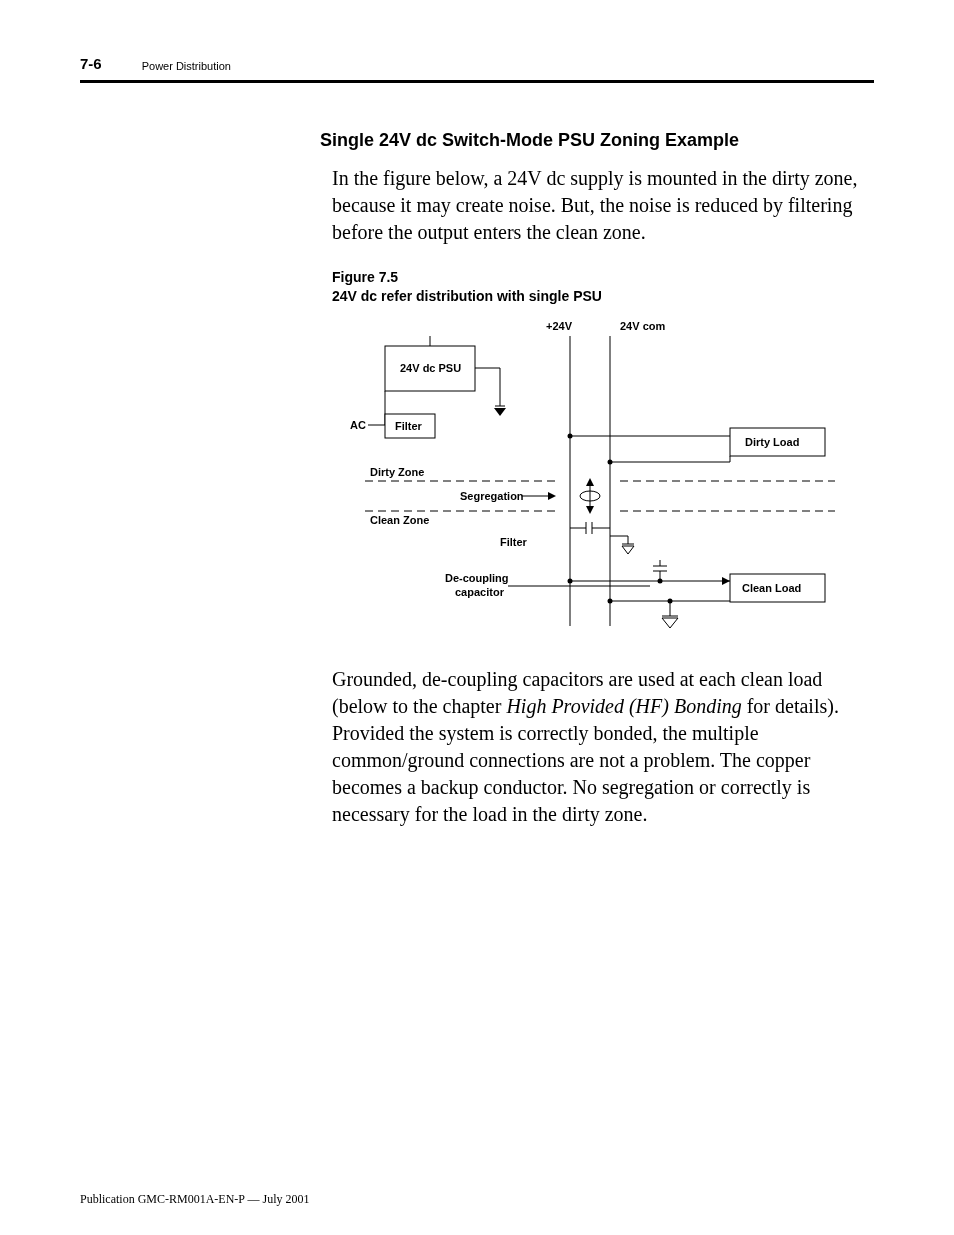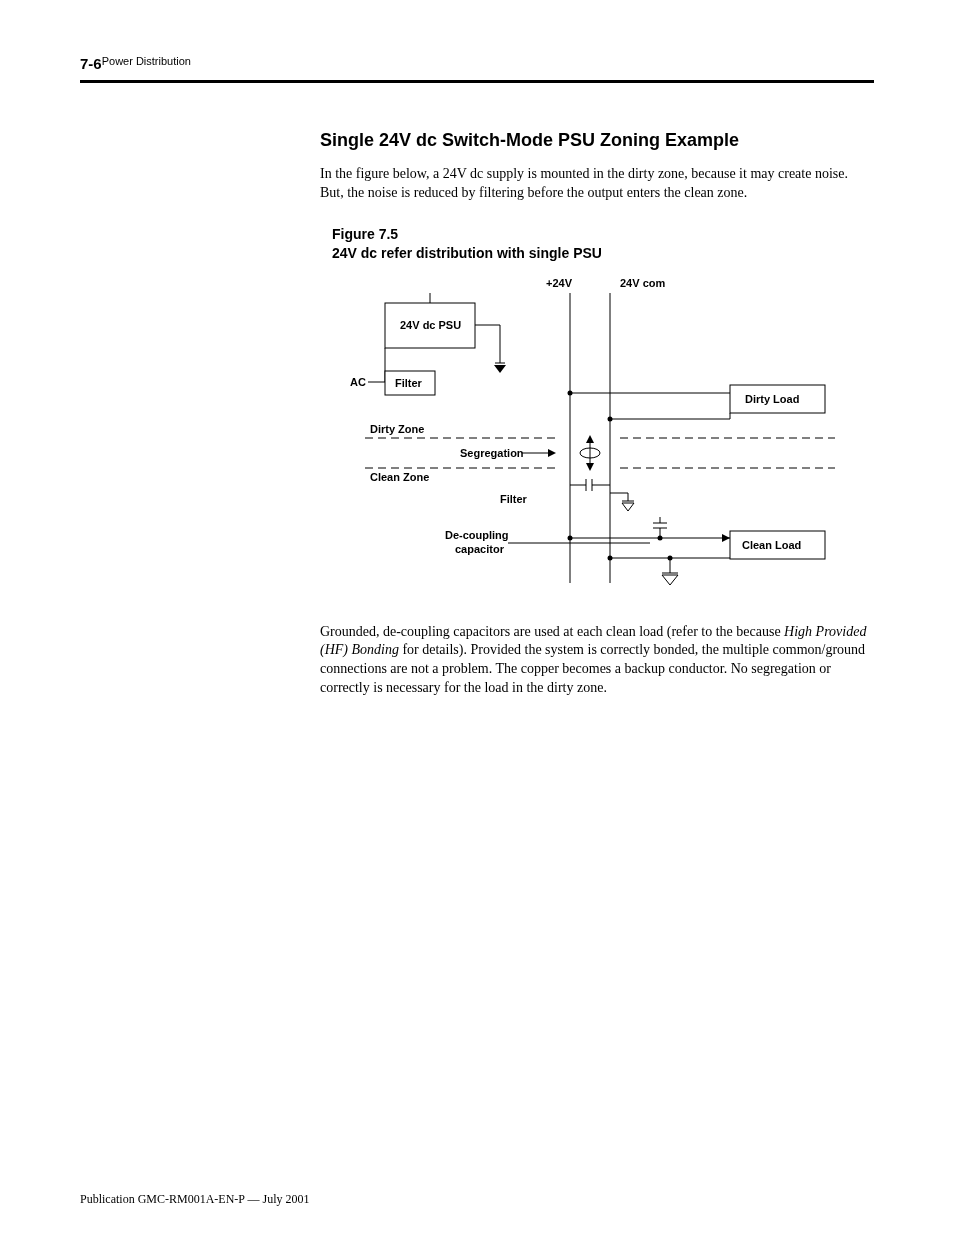--- a/index.html
+++ b/index.html
@@ -15,21 +15,22 @@
     width: 954px;
     height: 1235px;
     box-sizing: border-box;
   }
   .header {
     position: absolute;
     top: 55px;
     left: 80px;
     right: 80px;
     display: flex;
-    align-items: flex-start;
+    align-items: flex-end;
+    gap: 40px;
     font-family: Helvetica, Arial, sans-serif;
   }
   .page-num {
     font-weight: bold;
     font-size: 15px;
   }
   .chapter-title {
     font-size: 11px;
   }
   .hr-top {
@@ -46,23 +47,23 @@
     top: 130px;
   }
   .h2 {
     font-family: Helvetica, Arial, sans-serif;
     font-weight: bold;
     font-size: 18px;
     margin-bottom: 14px;
   }
   .body-p {
     font-family: Georgia, 'Times New Roman', serif;
-    font-size: 14px;
+    font-size: 20px;
     line-height: 1.35;
-    margin: 0 0 18px 0;
+    margin: 0 0 18px 12px;
   }
   .fig-label {
     font-family: Helvetica, Arial, sans-serif;
     font-weight: bold;
     font-size: 14px;
     line-height: 1.35;
     margin: 22px 0 10px 12px;
   }
   .footer {
     position: absolute;
@@ -194,18 +195,18 @@
         <line class="wire" x1="370" y1="250" x2="370" y2="244"></line>
 
         <line class="wire" x1="380" y1="285" x2="380" y2="300"></line>
         <circle class="dot" cx="380" cy="285" r="2.5"></circle>
         <line class="wire" x1="372" y1="300" x2="388" y2="300"></line>
         <polygon class="noFill wire" points="372,302 388,302 380,312"></polygon>
       </svg>
     </div>
 
     <p class="body-p">
-      <span>Grounded, de-coupling capacitors are used at each clean load (refer to the because </span><em class="citep">High Provided (HF) Bonding</em><span> for details). Provided the system is correctly bonded, the multiple common/ground connections are not a problem. The copper becomes a backup conductor. No segregation or correctly is necessary for the load in the dirty zone.</span>
+      <span>Grounded, de-coupling capacitors are used at each clean load (below to the chapter </span><em class="citep">High Provided (HF) Bonding</em><span> for details). Provided the system is correctly bonded, the multiple common/ground connections are not a problem. The copper becomes a backup conductor. No segregation or correctly is necessary for the load in the dirty zone.</span>
     </p>
   </div>
 
   <div class="footer">Publication GMC-RM001A-EN-P — July 2001</div>
 </div>
 
 </body></html>

